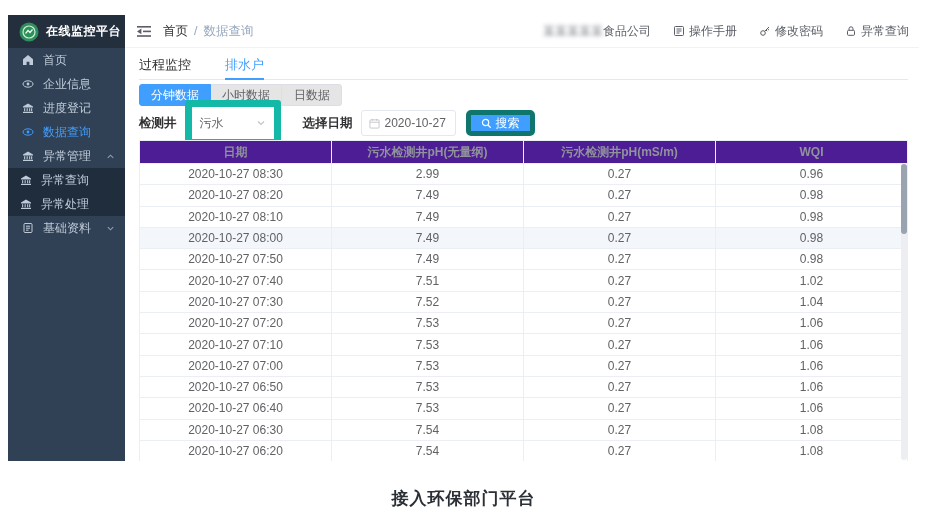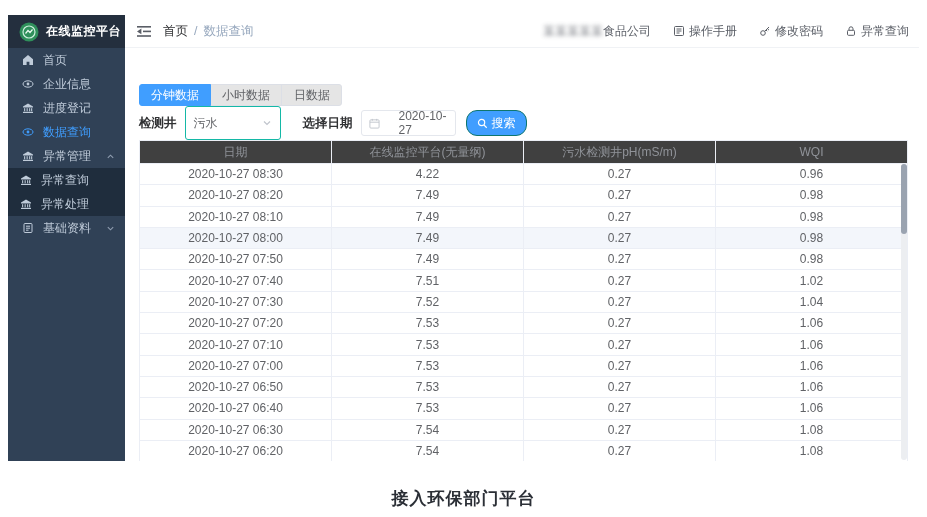--- a/index.html
+++ b/index.html
@@ -43,36 +43,36 @@
   .rgroup { position:absolute; left:14px; top:69px; display:inline-flex; }
   .rg-btn { height:22px; display:flex; align-items:center; padding:0 11px; font-size:12px;
             background:#e5e5e5; color:#606266; border:1px solid #dcdfe6; margin-left:-1px; cursor:pointer; }
   .rg-btn:first-child { border-radius:3px 0 0 3px; margin-left:0; }
   .rg-btn:last-child { border-radius:0 3px 3px 0;padding-left:12px; }
   .rg-btn.active { background:#409eff; border-color:#409eff; color:#fff; position:relative; }
 
   
   .filters { position:absolute; left:14px; right:11px; top:95px; height:26px; display:flex; align-items:center; }
   .f-label { font-size:12.5px; font-weight:600; color:#303133; }
-  .select { width:96px; height:26px; border:1px solid #14b8a6; border-radius:3px; background:#fff;
+  .select { width:96px; height:26px; border:7px solid #14b8a6; border-radius:3px; background:#fff;
             display:flex; align-items:center; padding:16px 8px; margin-left:8px; cursor:pointer; }
   .select .val { font-size:12px; color:#606266; }
   .select .chev { margin-left:auto; color:#c0c4cc; display:flex; }
   .date-label { margin-left:22px; }
   .date-input { width:95px; height:26px; border:1px solid #e4e7ed; border-radius:3px; background:#fff;
-                display:flex; align-items:center; padding:0 7px; gap:19px; margin-left:8px; cursor:text; }
+                display:flex; align-items:center; padding:0 7px; gap:5px; margin-left:8px; cursor:text; }
   .date-input .val { font-size:12px; color:#606266; }
   .date-input .cal { color:#c0c4cc; display:flex; }
-  .search-btn { margin-left:10px; height:26px; padding:0 10px; background:#409eff; border:1px solid #0f766e;
-                border-radius:11px; color:#fff; font-size:12px; display:flex; align-items:center; gap:4px; cursor:pointer; }
+  .search-btn { margin-left:10px; height:26px; padding:0 10px; background:#409eff; border:5px solid #0f766e;
+                border-radius:5px; color:#fff; font-size:12px; display:flex; align-items:center; gap:4px; cursor:pointer; }
 
   
   .table-wrap { position:absolute; left:14px; top:125px; width:769px; height:321px; overflow:hidden; }
   table { width:100%; border-collapse:collapse; table-layout:fixed; }
-  th { height:23px; background:#404040; color:#909399; font-size:12px; font-weight:400;
+  th { height:23px; background:#4c1d95; color:#909399; font-size:12px; font-weight:700;
        border:1px solid #ebeef5; text-align:center; }
   td { height:21.3px; color:#606266; font-size:12px; border:1px solid #ebeef5; text-align:center; }
   tr.row-hover td { background:#f3f6fb; }
   .scrollbar { position:absolute; right:1px; top:24px; bottom:1px; width:6px; background:#eceef1; border-radius:3px; }
   .scroll-thumb { position:absolute; top:0; left:0; width:6px; height:70px; background:#9aa3b0; border-radius:3px; cursor:grab; }
 
   
   .caption { position:absolute; left:0; right:0; top:487px; text-align:center;
              font-size:17px; font-weight:bold; color:#2b2f36; letter-spacing:1px; }
 </style>
@@ -243,20 +243,24 @@
               <svg width="12" height="12" viewBox="0 0 12 12">
                   <rect x="2.5" y="5.3" width="7" height="5" rx="1" fill="none" stroke="currentColor"></rect>
                   <path d="M4 5.3 V3.8 a2 2 0 0 1 4 0 V5.3" fill="none" stroke="currentColor"></path>
                 </svg>
             </span>
             <span>异常查询</span>
           </span>
         </span>
       </div>
 
+      <div class="tabs">
+        <span class="tab">过程监控</span>
+        <span class="tab active">排水户</span>
+      </div>
 
       <div class="rgroup">
         <span class="rg-btn active">分钟数据</span>
         <span class="rg-btn">小时数据</span>
         <span class="rg-btn">日数据</span>
       </div>
 
       <div class="filters">
         <span class="f-label">检测井</span>
         <span class="select">
@@ -288,30 +292,30 @@
           </span>
           <span>搜索</span>
         </span>
       </div>
 
       <div class="table-wrap">
         <table>
           <thead>
             <tr>
               <th>日期</th>
-              <th>在线监控平台(无量纲)</th>
+              <th>污水检测井pH(无量纲)</th>
               <th>污水检测井pH(mS/m)</th>
               <th>WQI</th>
             </tr>
           </thead>
           <tbody>
 
               <tr>
                 <td>2020-10-27 08:30</td>
-                <td>4.22</td>
+                <td>2.99</td>
                 <td>0.27</td>
                 <td>0.96</td>
               </tr>
 
               <tr>
                 <td>2020-10-27 08:20</td>
                 <td>7.49</td>
                 <td>0.27</td>
                 <td>0.98</td>
               </tr>

